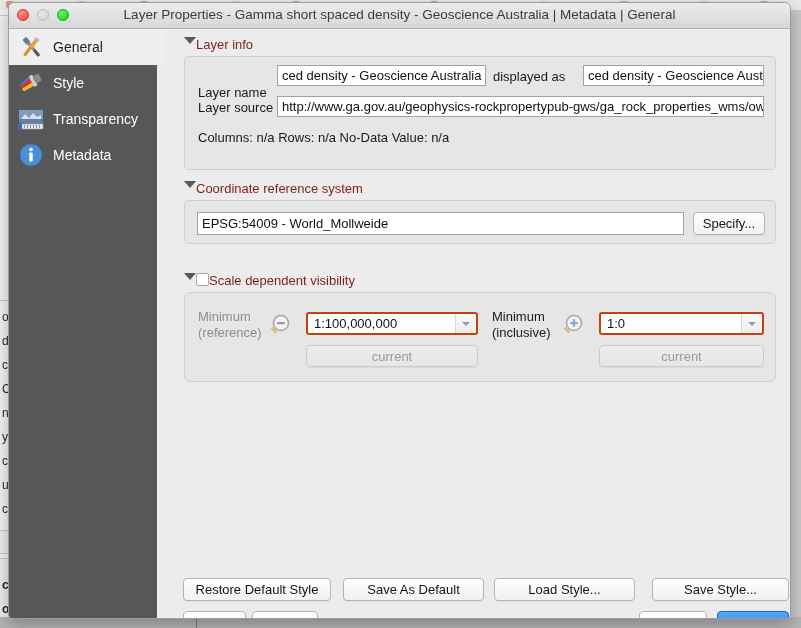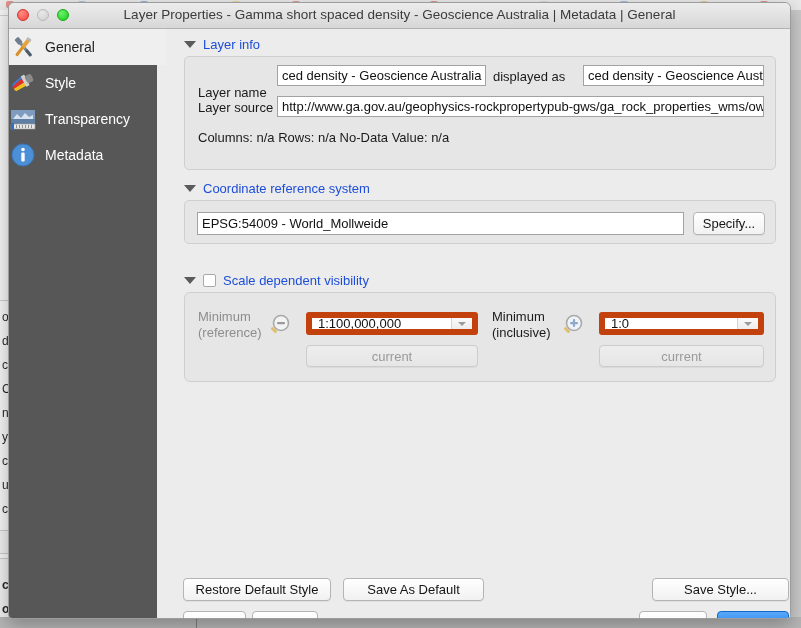--- a/index.html
+++ b/index.html
@@ -144,20 +144,21 @@
     position: absolute;
     left: 0; top: 0;
     width: 148px; height: 590px;
     background: #575757;
   }
   .side-item {
     position: relative;
     height: 36px;
     display: flex;
     align-items: center;
+    padding-left: 8px;
     box-sizing: border-box;
   }
   .side-item.selected {
     background: #efefef;
     width: 157px;
   }
   .side-icon {
     width: 28px; height: 28px;
     margin-right: 8px;
     position: relative;
@@ -172,25 +173,24 @@
   
   .content {
     position: absolute;
     left: 157px; top: 0;
     right: 0; bottom: 0;
     background: #ececec;
   }
 
   .group-header {
     display: flex;
-    align-items: center;
-    gap: 7px;
+    align-items: flex-start;
     margin: 0 0 4px 0;
     font-size: 13px;
-    color: #1d4ed8;
+    color: #7f1d1d;
   }
   .disclosure {
     width: 0; height: 0;
     border-left: 6px solid transparent;
     border-right: 6px solid transparent;
     border-top: 7px solid #5a5a5a;
     flex: none;
   }
   .group-box {
     background: #e6e6e6;
@@ -239,21 +239,21 @@
     color: #ffffff;
   }
   .btn.disabled {
     background: linear-gradient(#ededed, #e6e6e6);
     border: 1px solid #cccccc;
     color: #9a9a9a;
   }
 
   .combo {
     background: #ffffff;
-    border: 6px solid #c2410c;
+    border: 2px solid #c2410c;
     border-radius: 3px;
     box-sizing: border-box;
     display: flex;
     align-items: center;
     height: 23px;
     overflow: hidden;
   }
   .combo .val {
     flex: 1;
     font-size: 13px;
@@ -491,20 +491,21 @@
             <div class="btn disabled abs" style="left:414px; top:52px; width:165px; height:22px;">current</div>
 
           </div>
         </div>
 
       </div>
 
       <div class="abs" style="left:0; top:540px; width:781px; height:50px;">
         <div class="btn abs" style="left:174px; top:9px; width:148px;">Restore Default Style</div>
         <div class="btn abs" style="left:334px; top:9px; width:141px;">Save As Default</div>
+        <div class="btn abs" style="left:485px; top:9px; width:141px;">Load Style...</div>
         <div class="btn abs" style="left:643px; top:9px; width:137px;">Save Style...</div>
 
         <div class="btn abs" style="left:174px; top:42px; width:63px;">Help</div>
         <div class="btn abs" style="left:243px; top:42px; width:66px;">Apply</div>
         <div class="btn abs" style="left:630px; top:42px; width:68px;">Cancel</div>
         <div class="btn default abs" style="left:708px; top:42px; width:72px;">OK</div>
       </div>
 
     </div>
   </div>

